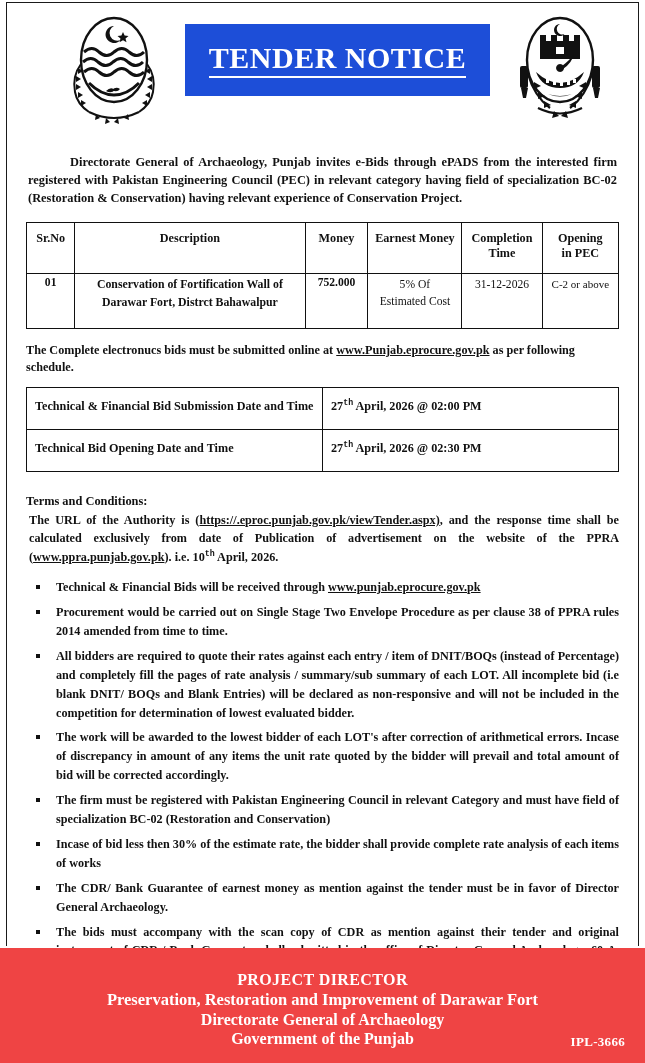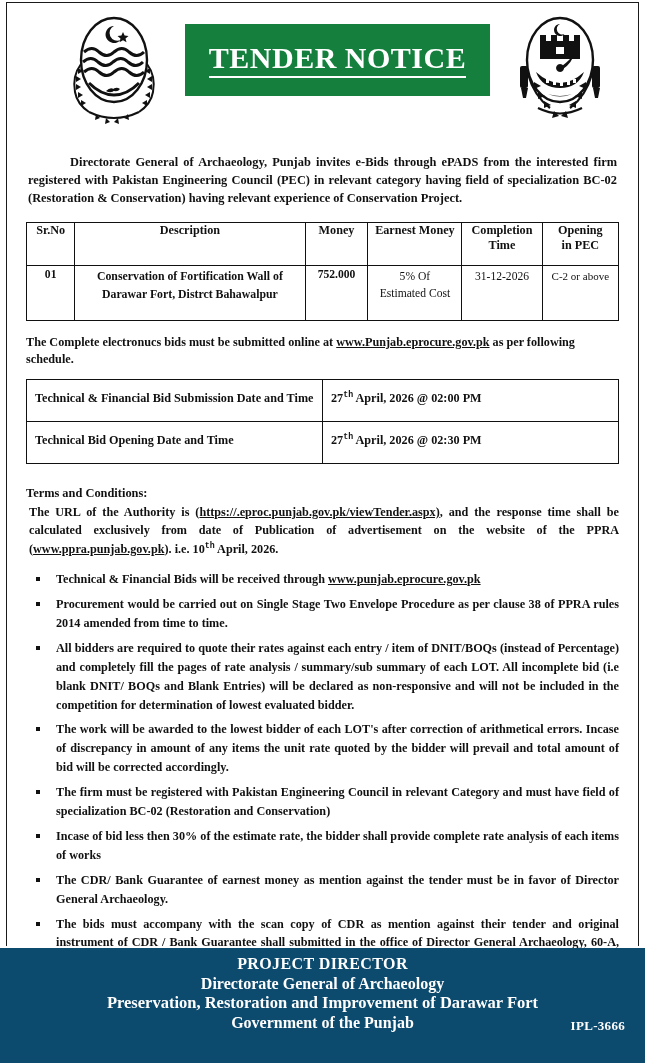--- a/index.html
+++ b/index.html
@@ -52,21 +52,21 @@
   .emblem.left  { left: 62px; }
   .emblem.right { left: 508px; }
   .emblem svg { display: block; width: 100%; height: 100%; }
 
   .banner {
     position: absolute;
     left: 185px;
     top: 24px;
     width: 305px;
     height: 72px;
-    background: #15803d;
+    background: #1d4ed8;
     display: flex;
     align-items: center;
     justify-content: center;
   }
   .banner-text {
     color: #ffffff;
     font-family: "Liberation Serif", "DejaVu Serif", serif;
     font-weight: 700;
     font-size: 30px;
     letter-spacing: 0.5px;
@@ -104,21 +104,21 @@
   }
   table.grid td, table.grid th {
     border: 1.3px solid #111;
     padding: 2px 3px;
     vertical-align: top;
   }
   table.grid th {
     font-weight: 800;
     text-align: center;
     font-size: 12.2px;
-    padding-top: 0;
+    padding-top: 8px;
   }
   .t-head-row th { height: 40px; vertical-align: top; }
   .t-body-row td { height: 50px; }
   .c-srno   { width: 44px;  text-align: center; }
   .c-desc   { width: 258px; }
   .c-cost   { width: 60px;  text-align: center; }
   .c-em     { width: 96px;  text-align: center; }
   .c-ct     { width: 76px;  text-align: center; }
   .c-cat    { width: 72px;  text-align: center; }
   .desc-cell {
@@ -193,24 +193,24 @@
     background: #111;
   }
 
   
   .footer {
     position: absolute;
     left: 0;
     top: 948px;
     width: 645px;
     height: 115px;
-    background: #0c4a6e;
+    background: #ef4444;
     color: #ffffff;
     box-sizing: border-box;
-    padding-top: 6px;
+    padding-top: 22px;
   }
   .footer .fl {
     text-align: center;
     font-weight: 800;
     line-height: 1.22;
     font-family: "Liberation Serif", "DejaVu Serif", serif;
   }
   .fl-1 { font-size: 16px; letter-spacing: 0.4px; }
   .fl-2 { font-size: 16.5px; }
   .fl-3 { font-size: 16px; }
@@ -408,21 +408,21 @@
       <li><span class="sq"></span><span>Incase of bid less then 30% of the estimate rate, the bidder shall provide complete rate analysis of each items of works</span></li>
 
       <li><span class="sq"></span><span>The CDR/ Bank Guarantee of earnest money as mention against the tender must be in favor of </span><span class="b">Director General Archaeology.</span></li>
 
       <li><span class="sq"></span><span>The bids must accompany with the scan copy of CDR as mention against their tender and original instrument of CDR / Bank Guarantee shall submitted in the office of </span><span class="b">Director General Archaeology, 60-A, Garden Block, Garden Town, Lahore</span><span> on or before the bid opening time.</span></li>
     </ul>
   </div>
 
   <div class="footer">
     <div class="fl fl-1">PROJECT DIRECTOR</div>
+    <div class="fl fl-2">Preservation, Restoration and Improvement of Darawar Fort</div>
     <div class="fl fl-3">Directorate General of Archaeology</div>
-    <div class="fl fl-2">Preservation, Restoration and Improvement of Darawar Fort</div>
     <div class="fl fl-4row">
       <span class="fl-4">Government of the Punjab</span>
       <span class="ipl">IPL-3666</span>
     </div>
   </div>
 
 </div>
 
 </body></html>

